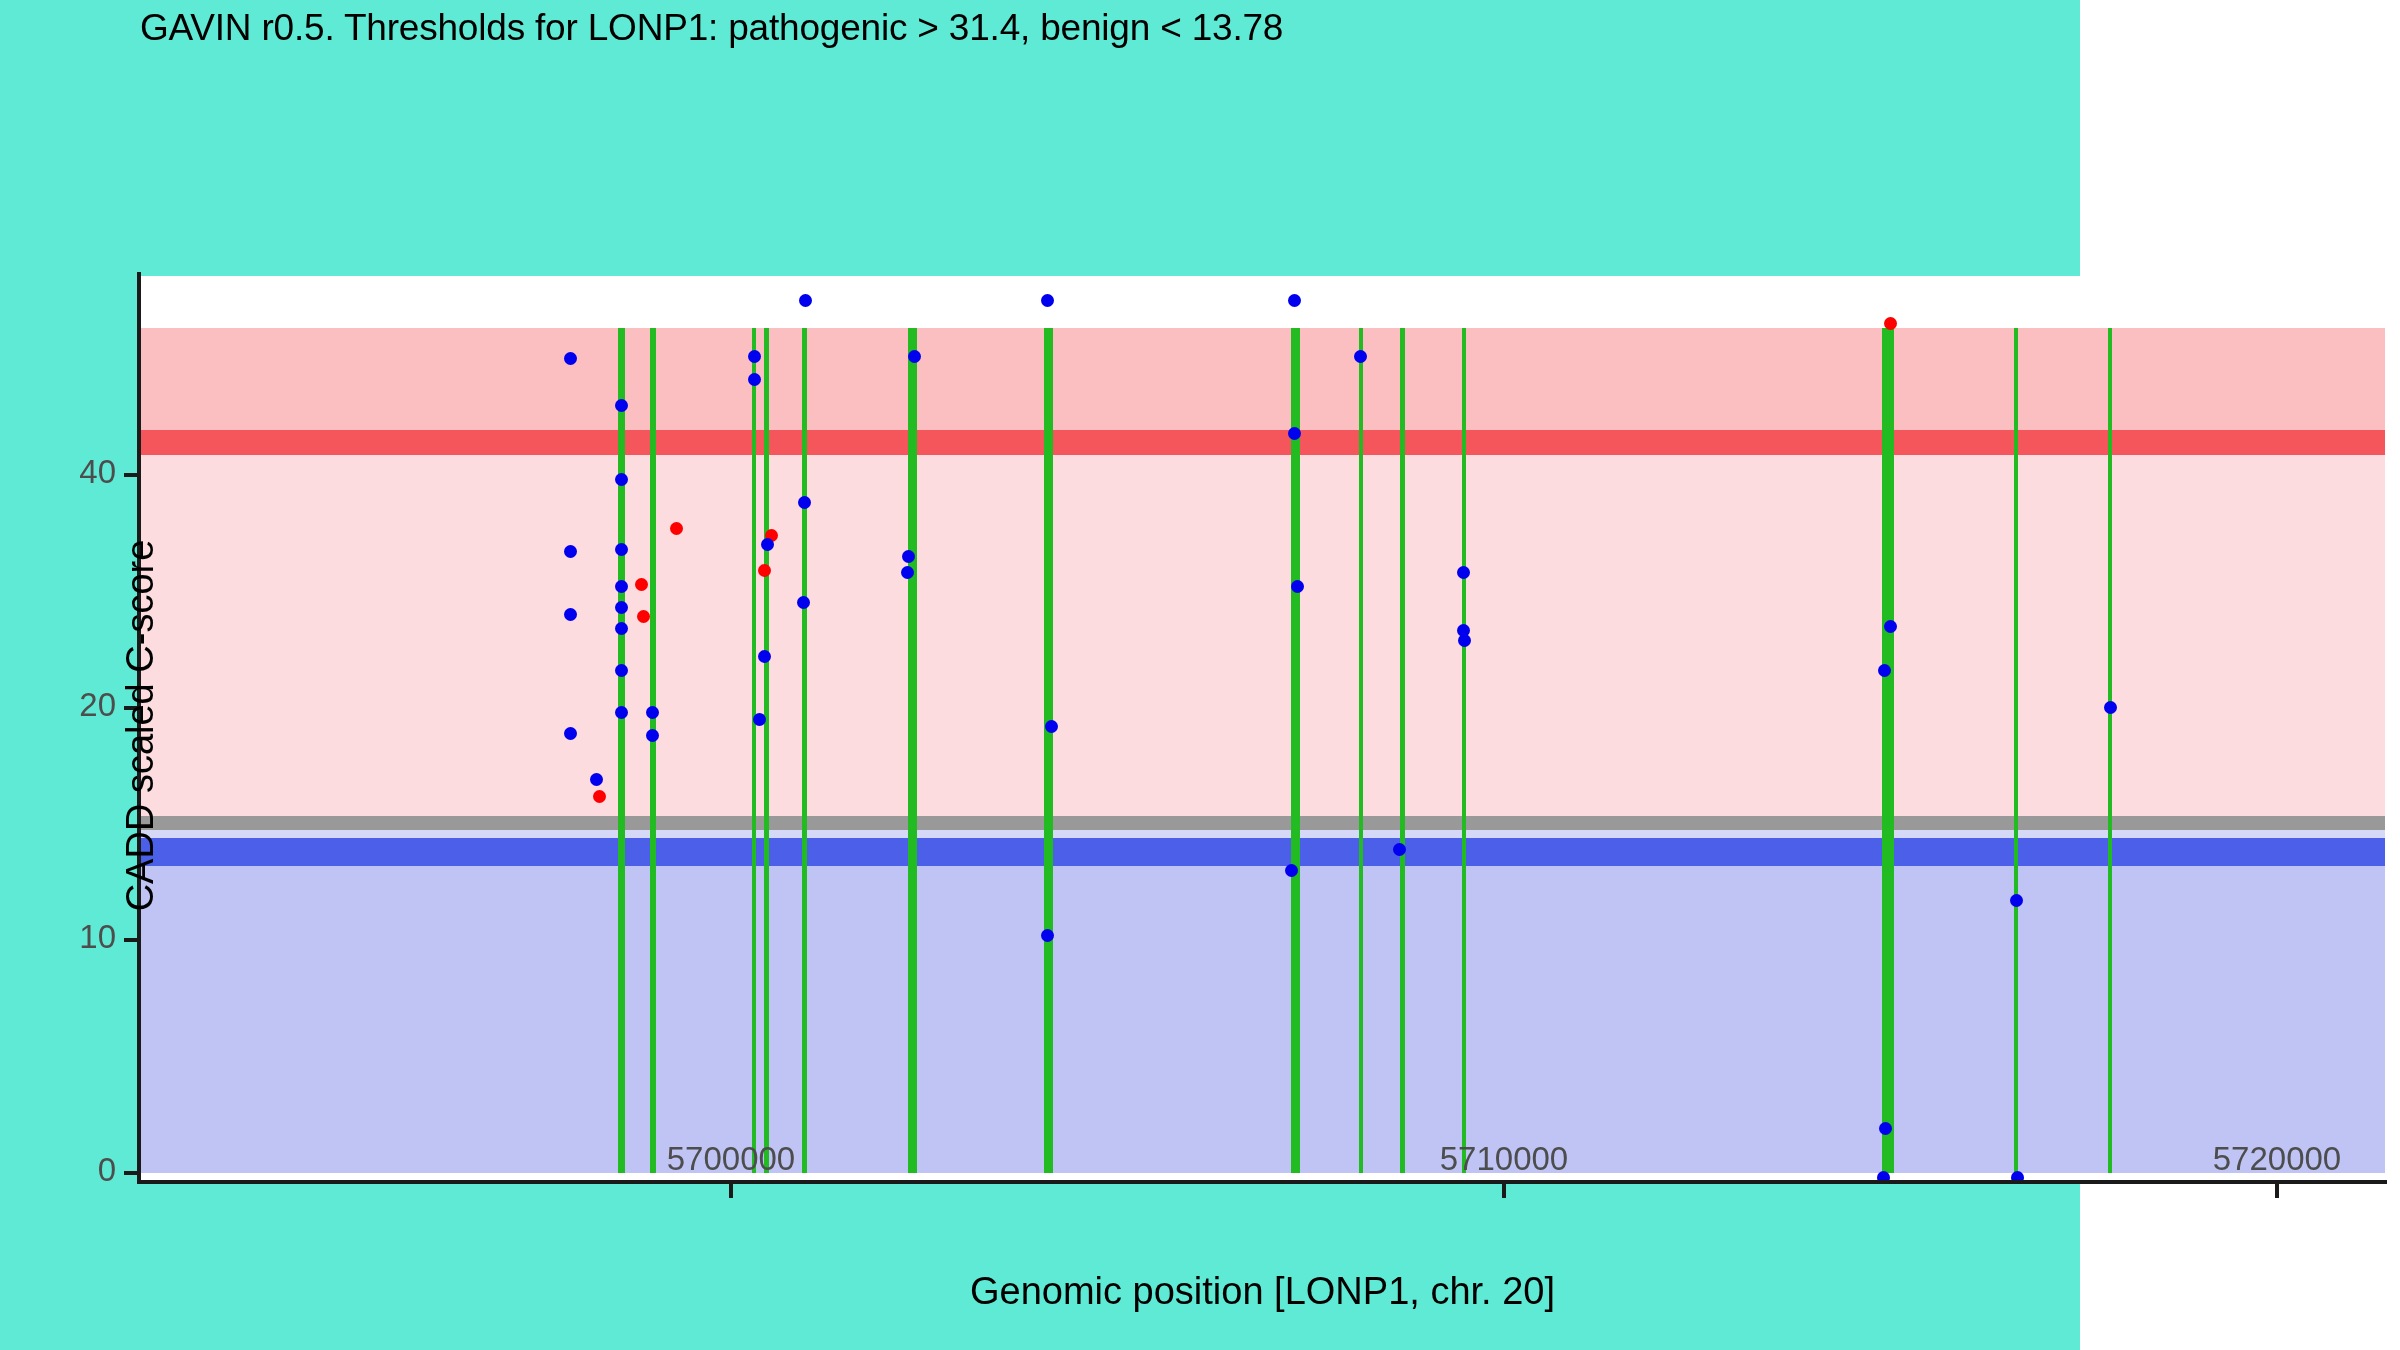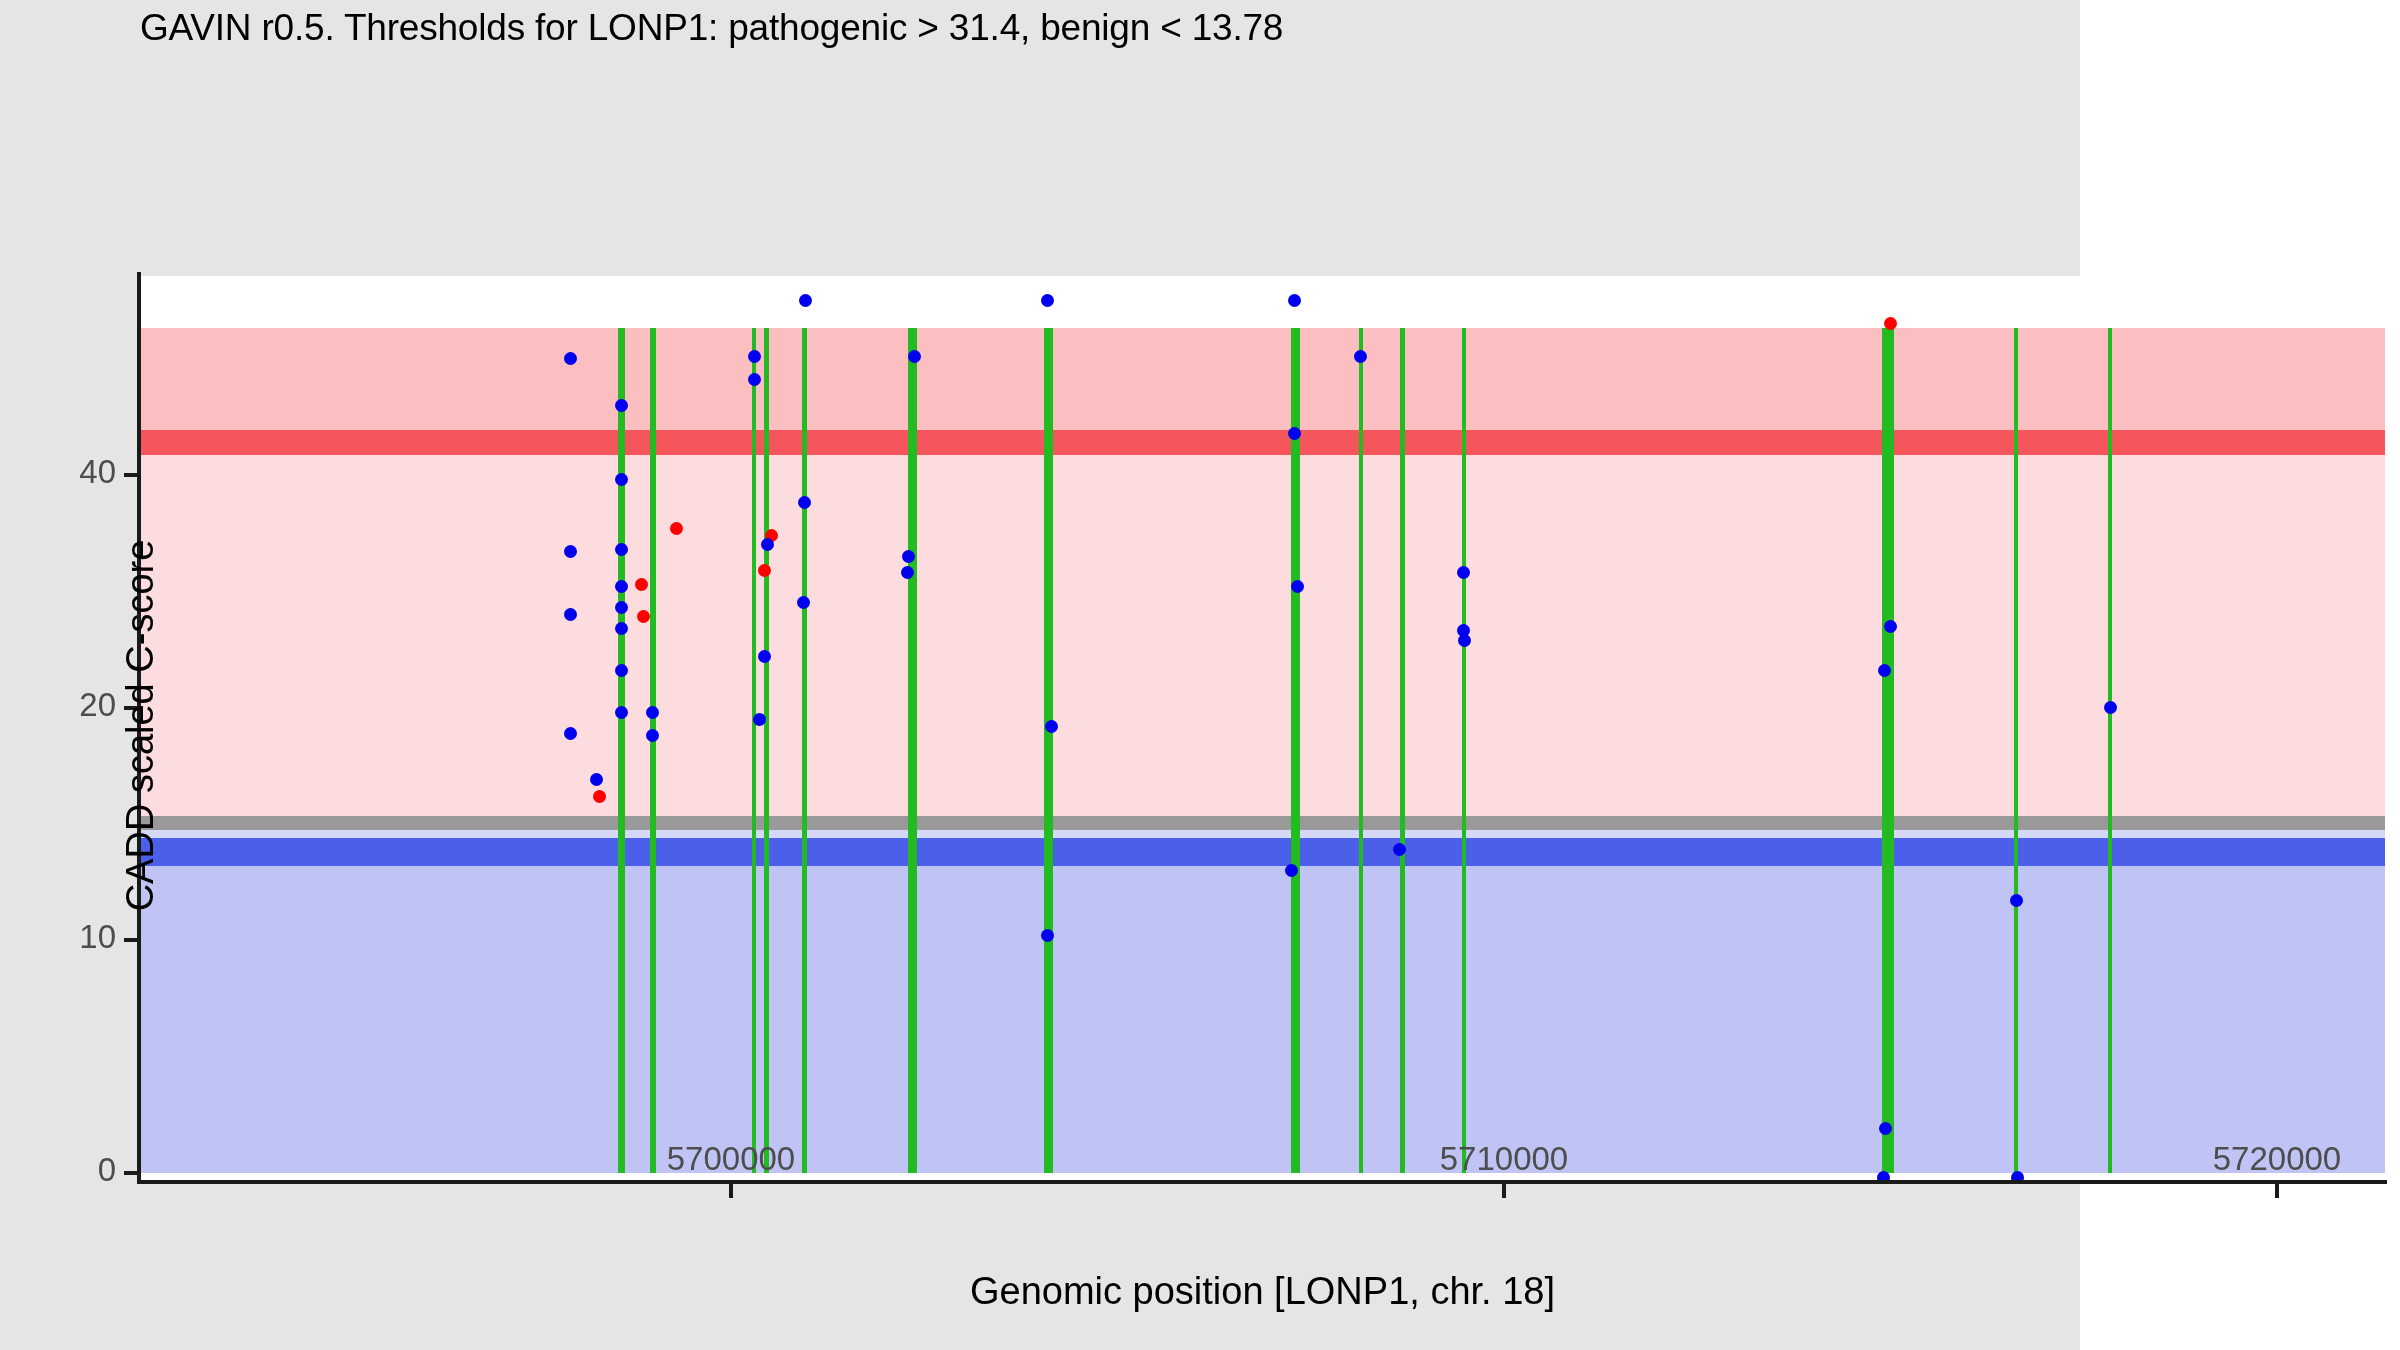--- a/index.html
+++ b/index.html
@@ -1,17 +1,17 @@
 <!DOCTYPE html>
 <html><head>
 <meta charset="utf-8">
 <style>
   html,body{margin:0;padding:0;background:#ffffff;}
   body{width:2400px;height:1350px;font-family:"Liberation Sans",sans-serif;overflow:hidden;}
-  #root{position:relative;width:2080px;height:1350px;background:#e5e5e5;}
+  #root{position:relative;width:2080px;height:1350px;background:#5eead4;}
 
   
   #title-block{position:absolute;left:140px;top:6px;width:2240px;}
   #title-block .tline{
     font-size:37px;line-height:44px;color:#000;white-space:pre;letter-spacing:-0.2px;
   }
 
   
   #panel{position:absolute;left:140px;top:276px;width:2245px;height:904px;background:#ffffff;overflow:hidden;}
   .band{position:absolute;left:0;width:100%;}
@@ -136,15 +136,15 @@
       <div class="xtick-label" style="left: 601px;">5700000</div>
       <div class="xtick" style="left: 1502px;"></div>
       <div class="xtick-label" style="left: 1374px;">5710000</div>
       <div class="xtick" style="left: 2275px;"></div>
       <div class="xtick-label" style="left: 2147px;">5720000</div>
     </div>
 
   <div id="ylabel-host">
     <div id="ylabel" style="left: -240px; top: 704px; width: 760px;">CADD scaled C-score</div>
   </div>
-  <div id="xlabel">Genomic position [LONP1, chr. 18]</div>
+  <div id="xlabel">Genomic position [LONP1, chr. 20]</div>
 
 </div>
 
 </body></html>

